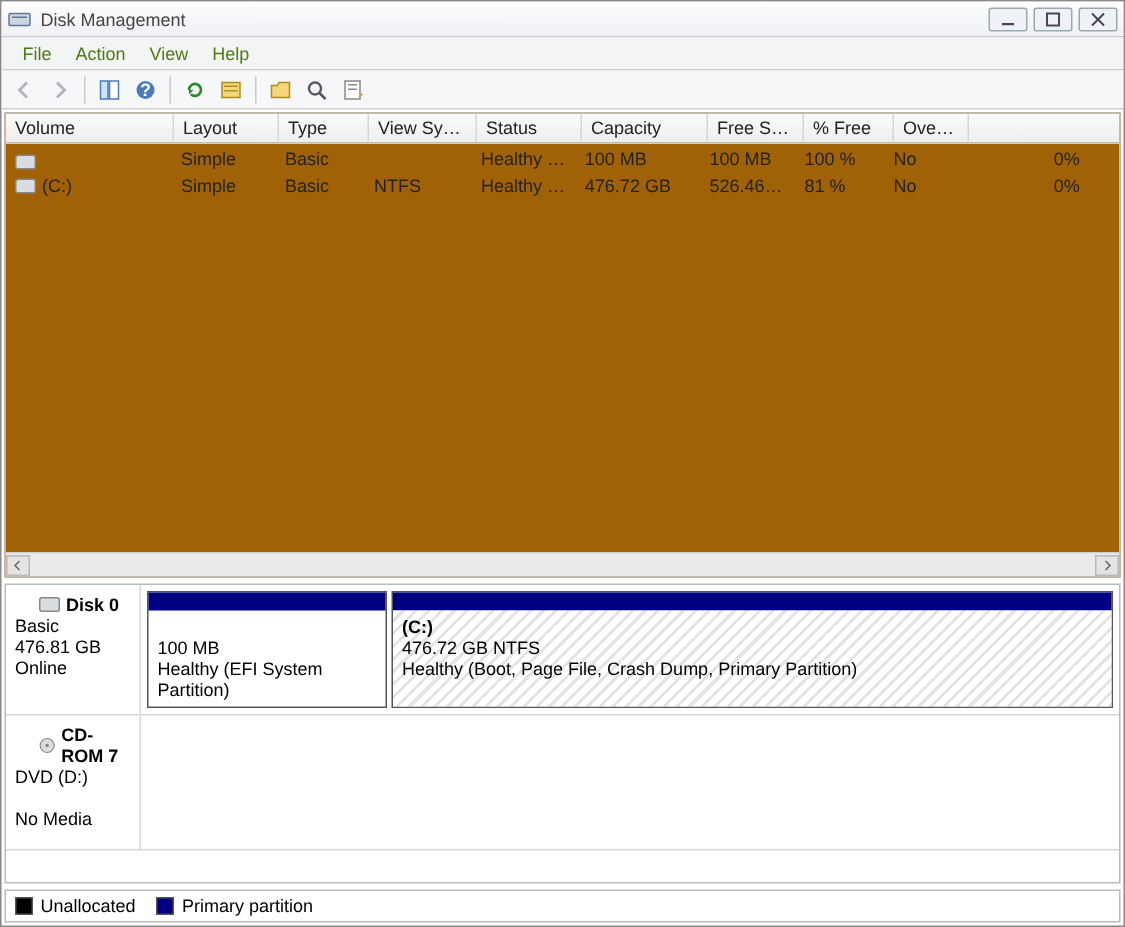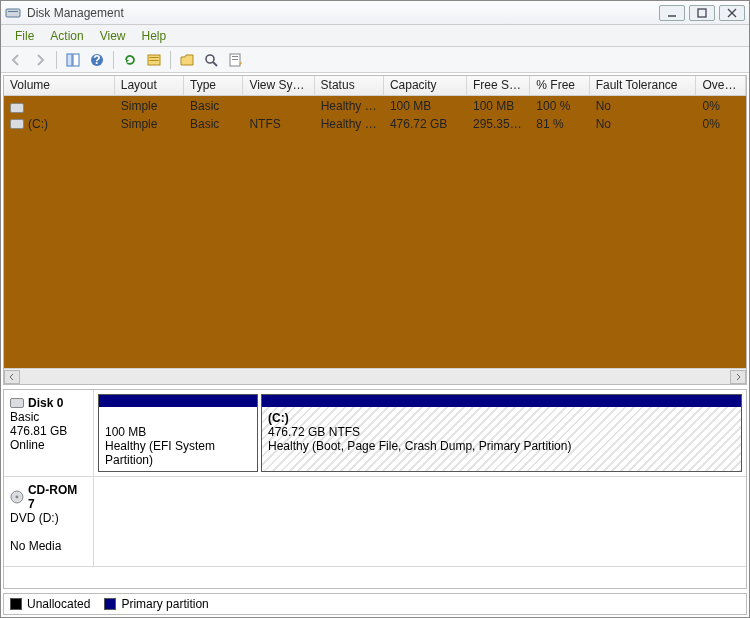--- a/index.html
+++ b/index.html
@@ -38,21 +38,21 @@
 
 
 .hscroll { height:16px; background:#f0f0f0; border-top:1px solid #d0d0d0; display:flex; align-items:center;}
 .hscroll .arrow { width:16px; height:14px; background:#e4e4e4; border:1px solid #b8b8b8; display:flex; align-items:center; justify-content:center;}
 .hscroll .track { flex:1; height:14px; background:#eaeaea; position:relative;}
 
 
 .gpane { flex:1; border:1px solid #bcbcbc; margin:2px; background:#fff; overflow:auto;}
 .diskrow { display:flex; border-bottom:1px solid #d8d8d8; min-height:82px;}
 .diskhead { width:90px; border-right:1px solid #d8d8d8; padding:6px 6px; }
-.diskhead .dicon { display:flex; align-items:center; gap:4px; font-weight:bold;}
+.diskhead .dicon { display:flex; align-items:center; gap:4px; font-weight:bold;margin-left:16px;}
 .diskhead div { line-height:14px; }
 .parts { flex:1; padding:4px; display:flex; gap:3px;}
 .part { border:1px solid #555; display:flex; flex-direction:column; }
 .part .stripe { height:12px; background:#000080;}
 .part .pbody { flex:1; padding:4px 6px; line-height:14px;}
 .part.hatched .pbody { background: repeating-linear-gradient(135deg,#fff,#fff 4px,#e4e4e4 4px,#e4e4e4 6px);}
 .noparts { flex:1; padding:8px;}
 
 
 .legend { height:22px; border:1px solid #bcbcbc; margin:2px; display:flex; align-items:center; padding:0 6px; gap:14px;}
@@ -158,21 +158,20 @@
 <div class="vol-wrap">
   <div class="vol-headers">
     <div class="hc c0">Volume</div>
     <div class="hc c1">Layout</div>
     <div class="hc c2">Type</div>
     <div class="hc c3">View System</div>
     <div class="hc c4">Status</div>
     <div class="hc c5">Capacity</div>
     <div class="hc c6">Free Spa...</div>
     <div class="hc c7">% Free</div>
-    <div class="hc c8">Fault Tolerance</div>
     <div class="hc c9">Overhe</div>
   </div>
   <div class="vol-body">
     <div class="vrow">
       <div class="vcell vicon c0">
           <span class="drive-ico"></span>
           <span></span>
         </div>
       <div class="vcell c1">Simple</div>
       <div class="vcell c2">Basic</div>
@@ -187,21 +186,21 @@
     <div class="vrow">
       <div class="vcell vicon c0">
           <span class="drive-ico"></span>
           <span>(C:)</span>
         </div>
       <div class="vcell c1">Simple</div>
       <div class="vcell c2">Basic</div>
       <div class="vcell c3">NTFS</div>
       <div class="vcell c4">Healthy (B...</div>
       <div class="vcell c5">476.72 GB</div>
-      <div class="vcell c6">295.35 GB</div>
+      <div class="vcell c6">526.46 GB</div>
       <div class="vcell c7">81 %</div>
       <div class="vcell c8">No</div>
       <div class="vcell c9">0%</div>
     </div>
   </div>
   <div class="hscroll">
     <span class="arrow">
         <svg width="8" height="8" viewBox="0 0 8 8">
           <path d="M5 1L2 4l3 3" fill="none" stroke="#666"></path>
         </svg>

